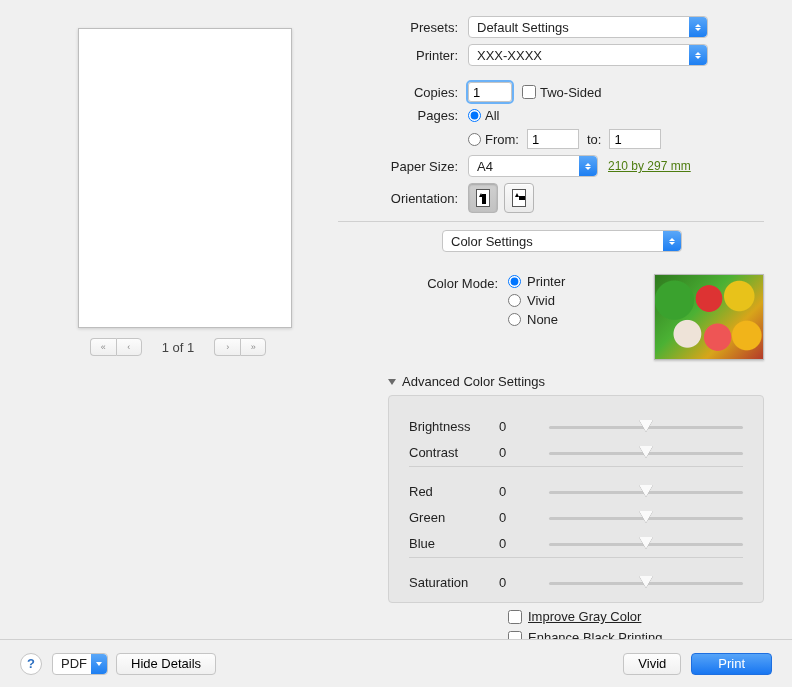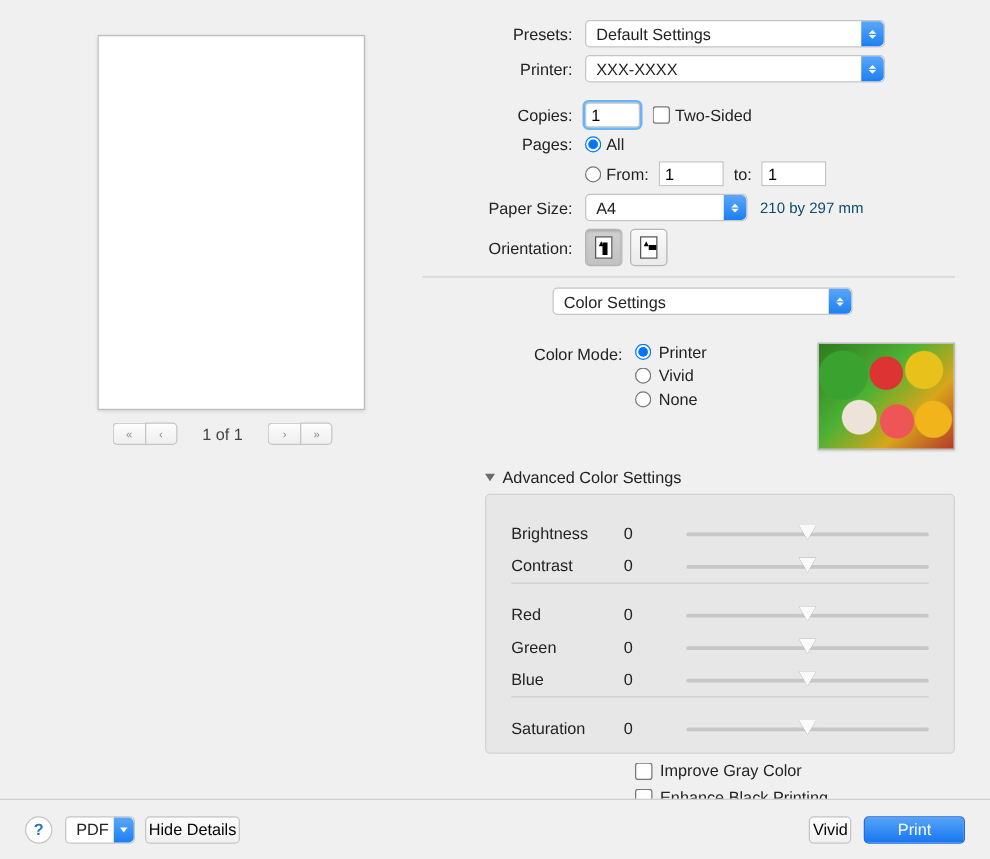--- a/index.html
+++ b/index.html
@@ -129,21 +129,21 @@
   height: 20px;
   border: 1px solid #c5c5c5;
   border-radius: 0;
   padding: 0 4px;
   font-size: 13px;
   background: #fff;
 }
 .chk { width: 14px; height: 14px; vertical-align: middle; }
 .radio { vertical-align: middle; }
 
-.paper-note { font-size: 12px; color: #0c4a6e; margin-left: 10px; }
+.paper-note { font-size: 12px; color: #4d7c0f; margin-left: 10px; text-decoration: underline; }
 
 .orient-grp { display: flex; gap: 6px; }
 .orient-btn {
   width: 30px; height: 30px;
   background: linear-gradient(#fafafa,#eaeaea);
   border: 1px solid #b5b5b5;
   border-radius: 4px;
   display: flex; align-items: center; justify-content: center;
   box-shadow: inset 0 1px 0 #fff;
 }
@@ -294,39 +294,40 @@
   width:0;height:0;
   border-left:3px solid transparent;
   border-right:3px solid transparent;
   border-top:4px solid #fff;
 }
 .btn {
   height: 22px;
   background: linear-gradient(#fdfdfd,#f0f0f0);
   border: 1px solid #c5c5c5;
   border-radius: 4px;
-  padding: 0 2px;
+  padding: 0 14px;
   font-size: 13px;
 }
 .btn.primary {
   background: linear-gradient(#56a4f8,#1876f1);
   color: #fff;
   border-color: #1e6fe0;
   padding: 0 26px;
 }
 .footer .spacer { flex: 1; }
 
 .section-select-row {
   margin-left: 104px;
 }
 
 .check-row-opt {
   margin-left: 170px;
   display:flex; align-items:center; gap:6px;
   margin-top: 6px;
+  text-decoration: underline;
 }
 </style>
 </head>
 <body>
 
 <div class="dialog">
   <div class="content">
 
     <div class="preview-col">
       <div class="preview-page"></div>

